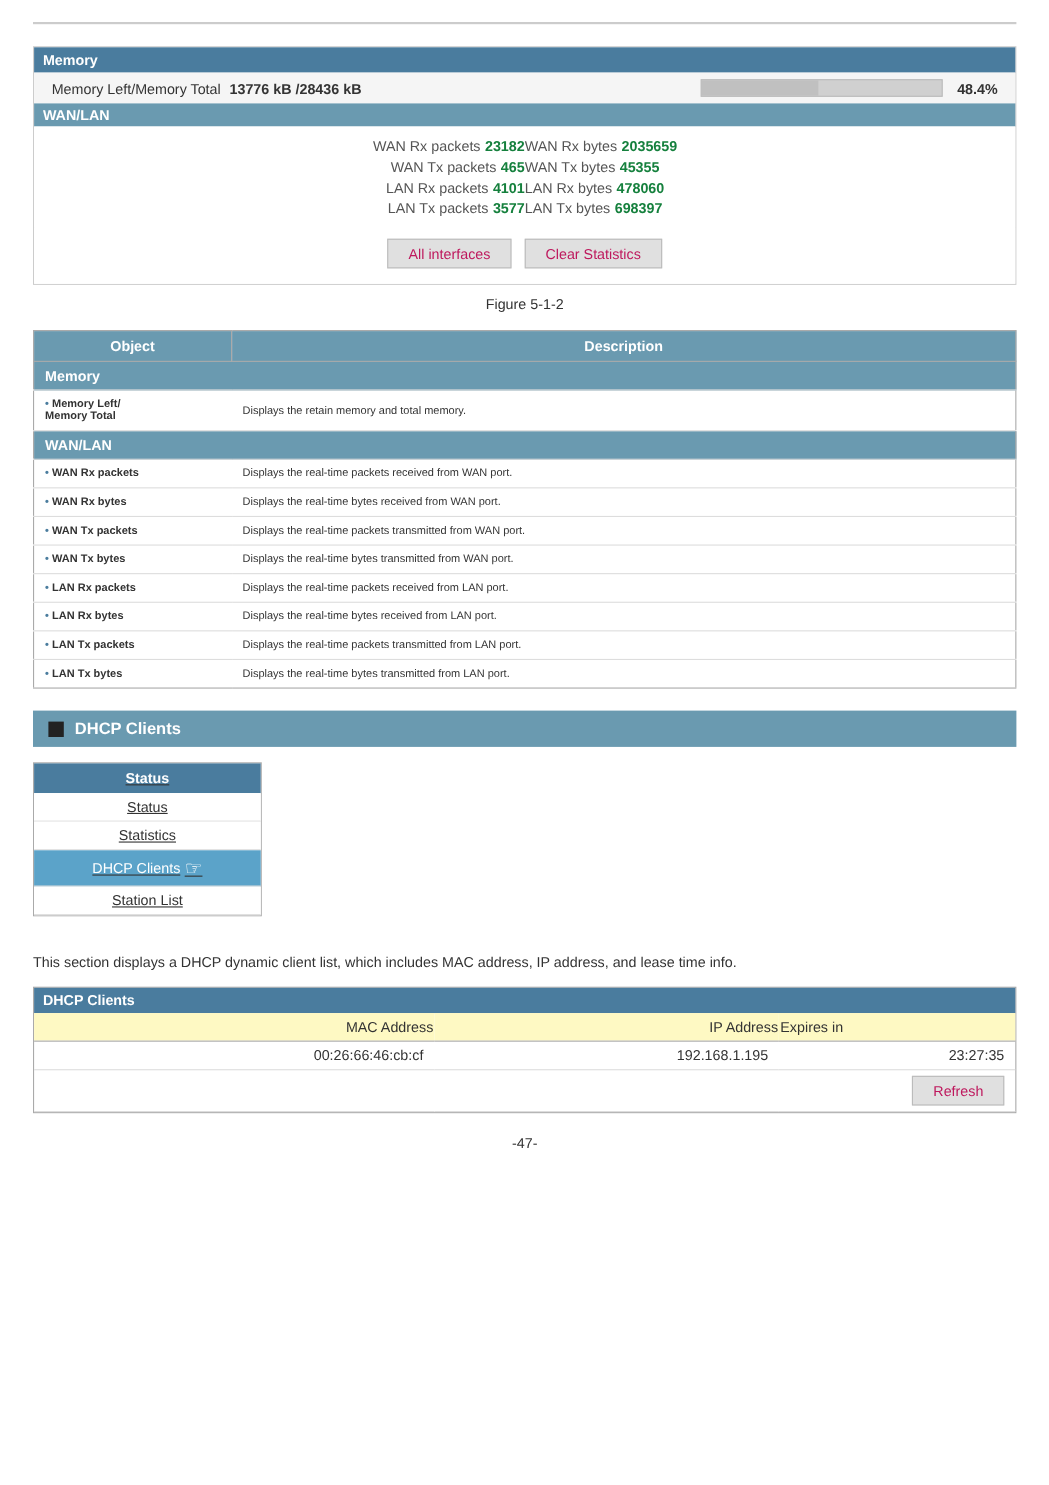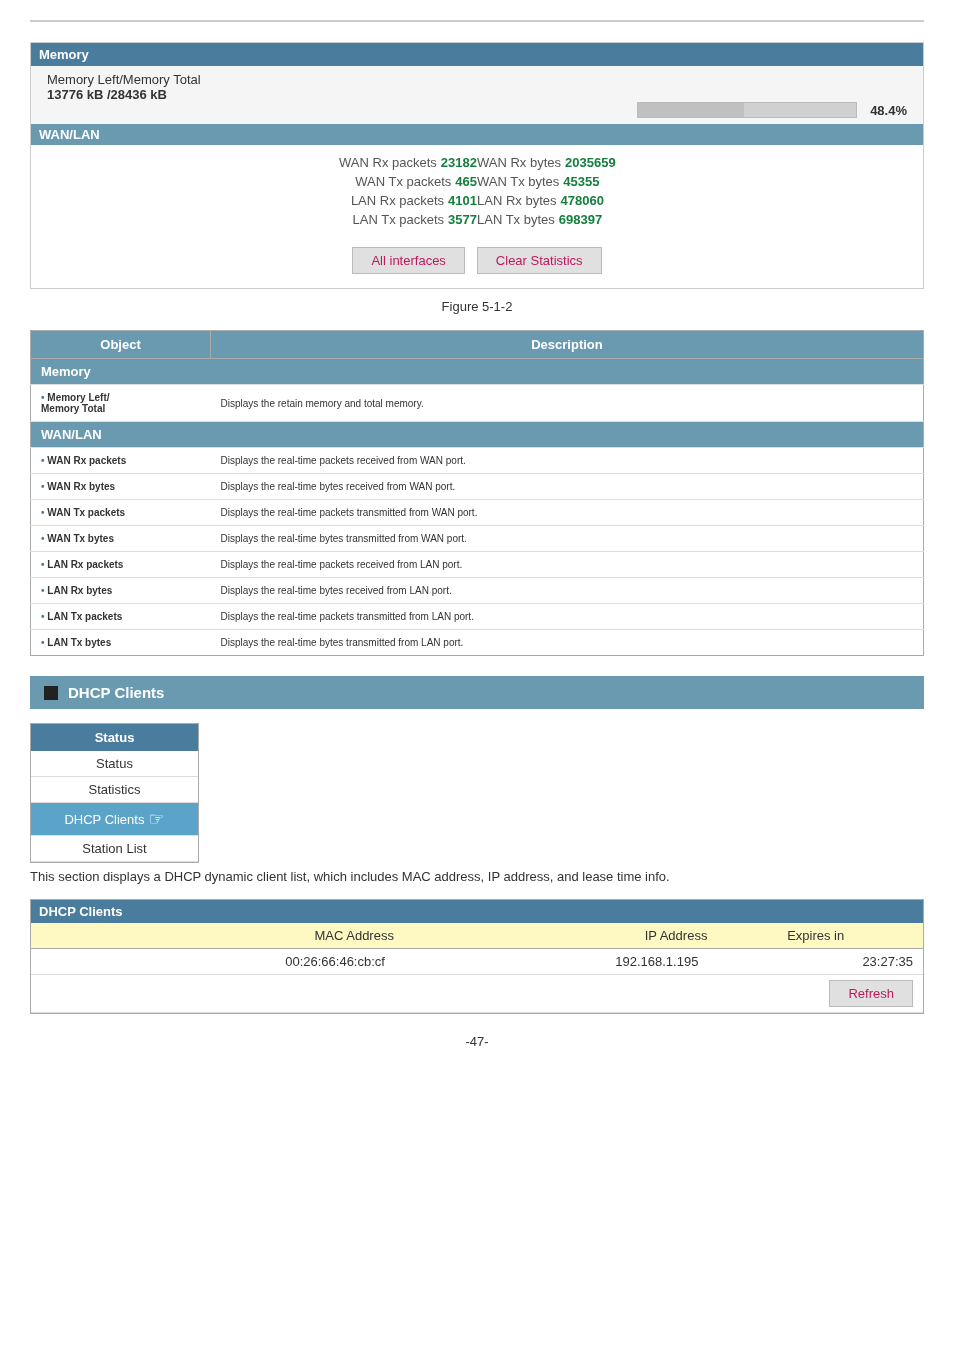--- a/index.html
+++ b/index.html
@@ -26,24 +26,23 @@
     }
     .memory-panel .panel-header {
       background: #4a7c9e;
       color: #fff;
       font-weight: bold;
       padding: 4px 8px;
       font-size: 13px;
     }
     .memory-panel .memory-row {
       display: flex;
-      align-items: flex-start;
+      align-items: center;
       padding: 6px 16px;
       background: #f5f5f5;
-      flex-direction: column;
     }
     .memory-row .mem-label {
       font-size: 13px;
       margin-right: 8px;
     }
     .memory-row .mem-values {
       font-weight: bold;
       font-size: 13px;
     }
     .memory-row .progress-container {
@@ -180,23 +179,24 @@
     }
     .dhcp-section-header .square-icon {
       width: 14px;
       height: 14px;
       background: #222;
       display: inline-block;
     }
 
     
     .nav-panel {
-      width: 169px;
+      width: 208px;
       border: 1px solid #aaa;
-      margin-bottom: 4px;
+      margin-bottom: 32px;
+      text-decoration: underline;
     }
     .nav-panel .nav-title {
       background: #4a7c9e;
       color: #fff;
       text-align: center;
       font-weight: bold;
       padding: 6px 0;
       font-size: 13px;
     }
     .nav-panel .nav-item {
@@ -246,21 +246,21 @@
     }
     .dhcp-table th {
       background: #fef9c3;
       text-align: right;
       padding: 5px 1px;
       font-size: 13px;
       border-bottom: 1px solid #aaa;
       font-weight: normal;
     }
     .dhcp-table th:last-child {
-      text-align: center;
+      text-align: left;
     }
     .dhcp-table td {
       text-align: right;
       padding: 5px 10px;
       font-size: 13px;
       border-bottom: 1px solid #ddd;
     }
     .dhcp-refresh-row {
       text-align: center;
       padding: 10px 0;

